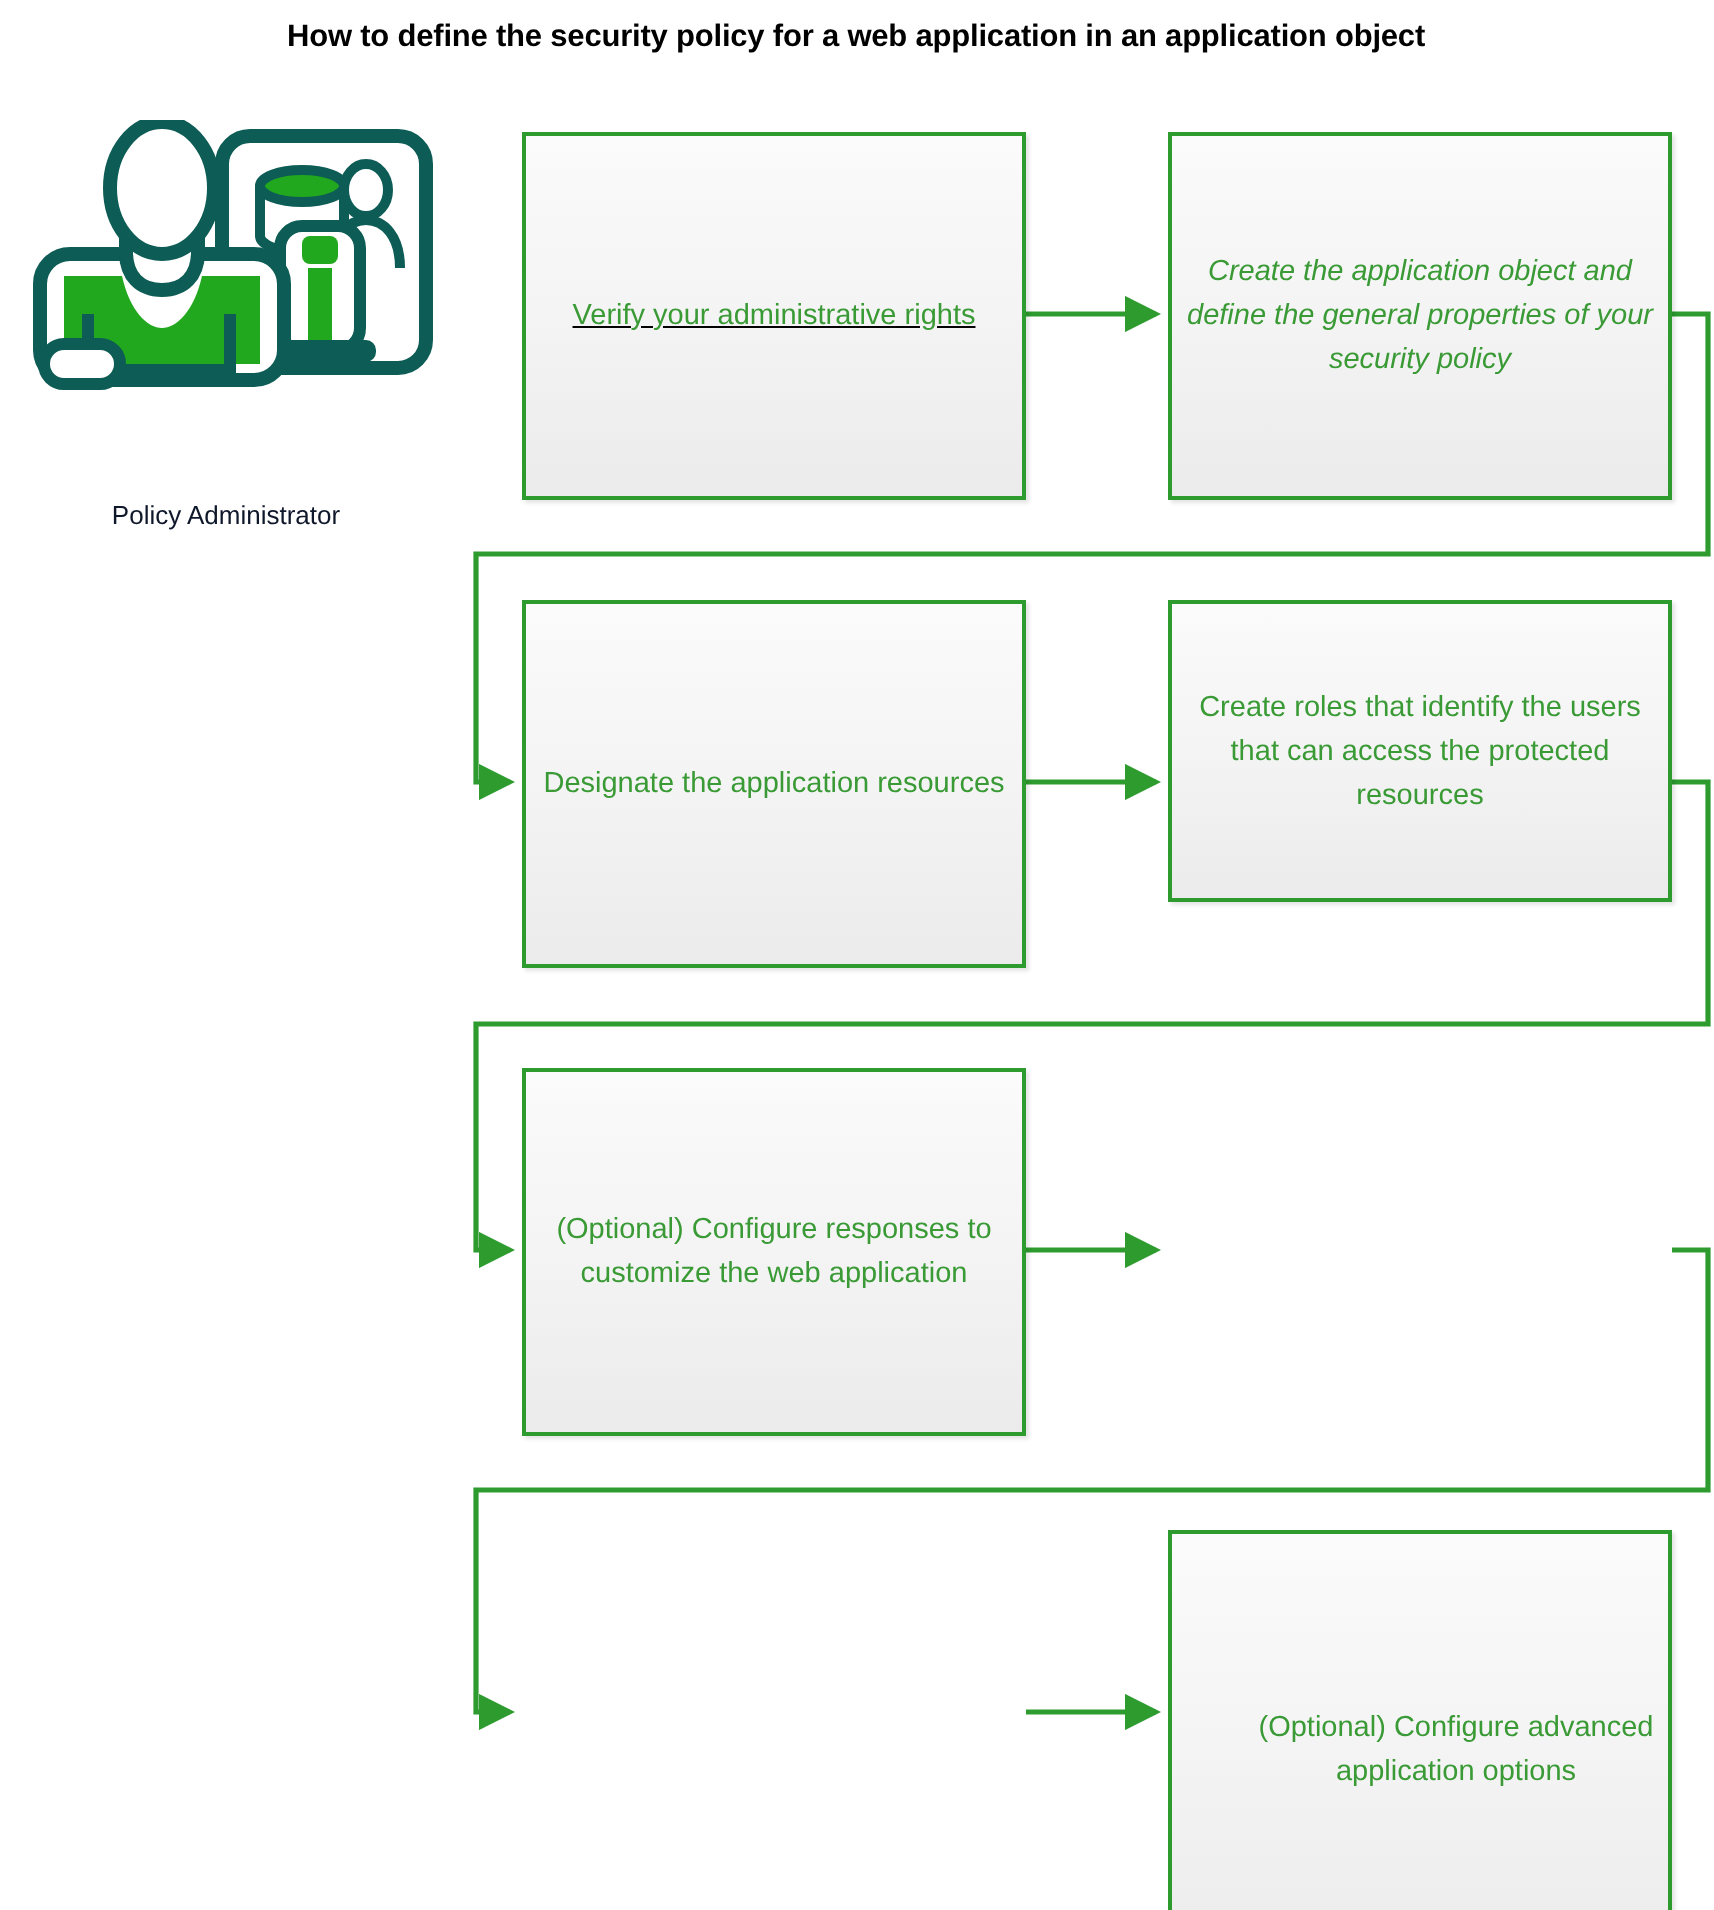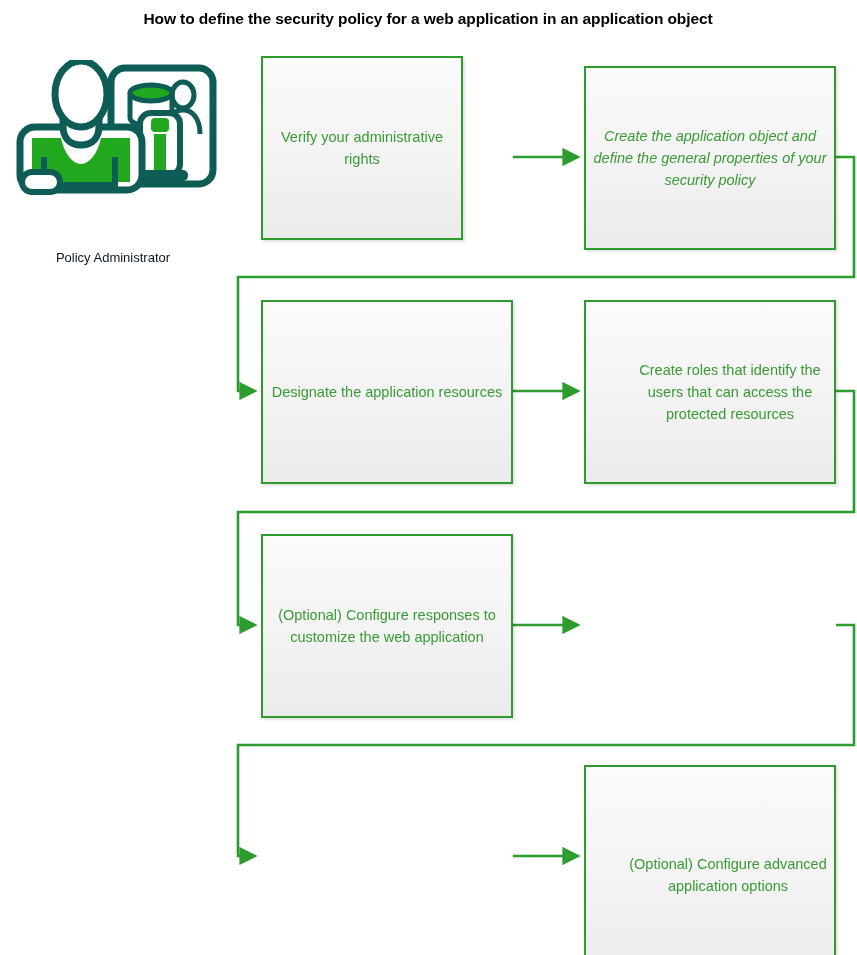--- a/index.html
+++ b/index.html
@@ -87,24 +87,24 @@
     padding: 0 6px;
     box-sizing: border-box;
     text-align: center;
     font-size: 14.5px;
     line-height: 22px;
     color: #3a9a35;
     font-family: "Liberation Sans", sans-serif;
   }
 
   
-  #box-1 { left: 261px; top: 56px;  width: 202px; height: 184px; }
+  #box-1 { left: 261px; top: 66px;  width: 252px; height: 184px; text-decoration: underline; }
   #box-2 { left: 584px; top: 66px;  width: 252px; height: 184px; font-style: italic; }
   #box-3 { left: 261px; top: 300px; width: 252px; height: 184px; }
-  #box-4 { left: 584px; top: 300px; width: 252px; height: 184px; padding-left: 40px; }
+  #box-4 { left: 584px; top: 300px; width: 252px; height: 151px; }
   #box-5 { left: 261px; top: 534px; width: 252px; height: 184px; }
   #box-6 { left: 584px; top: 534px; width: 252px; height: 184px; }
   #box-7 { left: 261px; top: 765px; width: 252px; height: 184px; }
   #box-8 { left: 584px; top: 765px; width: 252px; height: 220px; padding-left: 36px; }
 </style>
 </head>
 <body>
 
 <div id="diagram-root">
 

